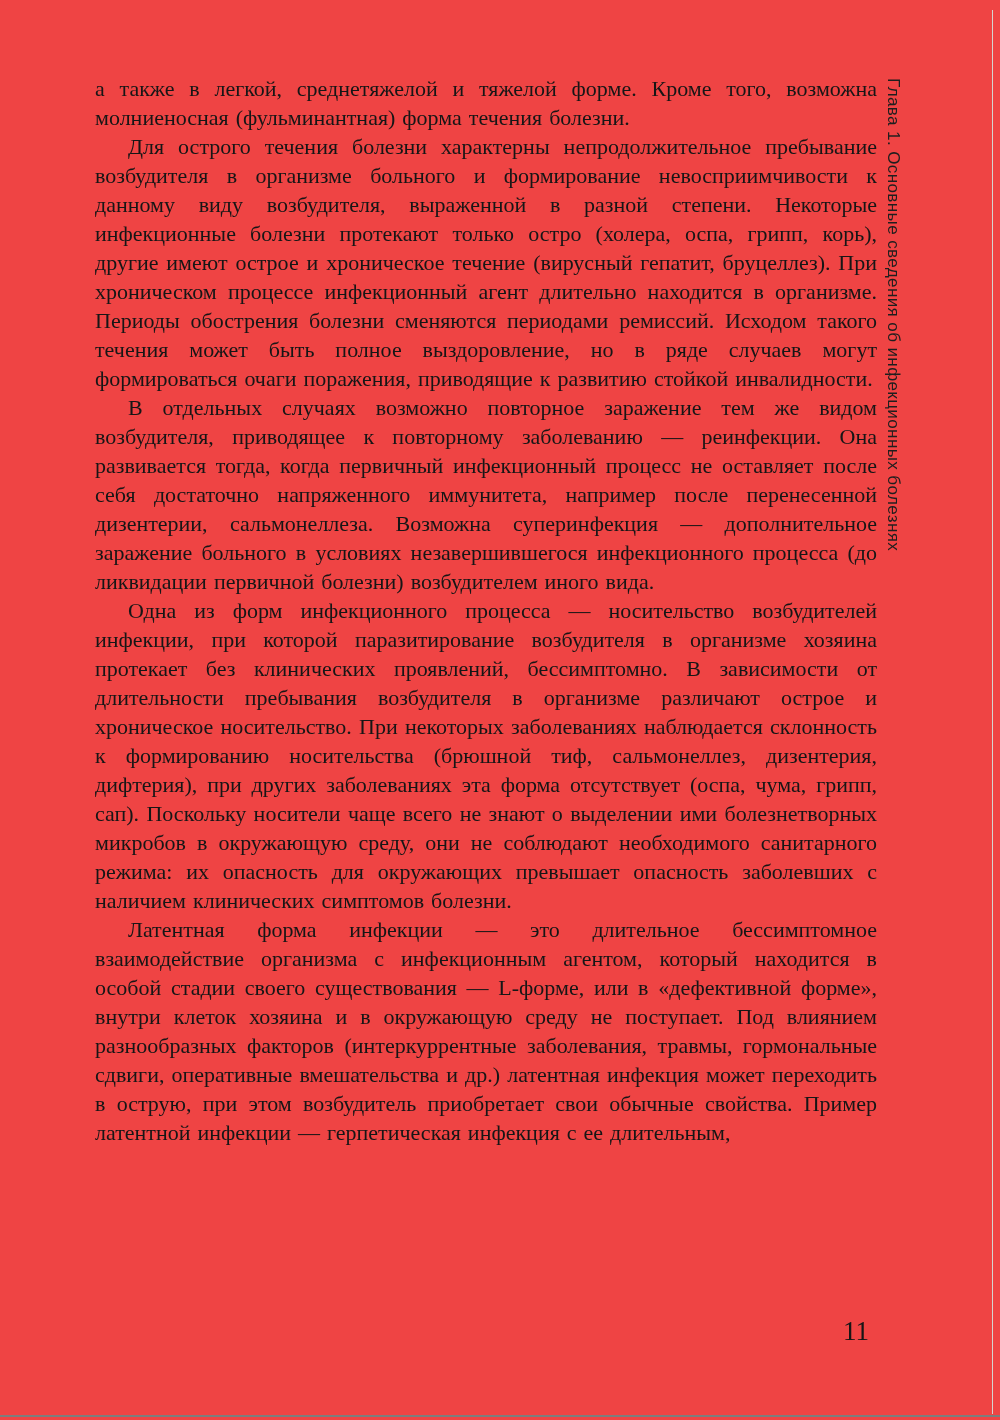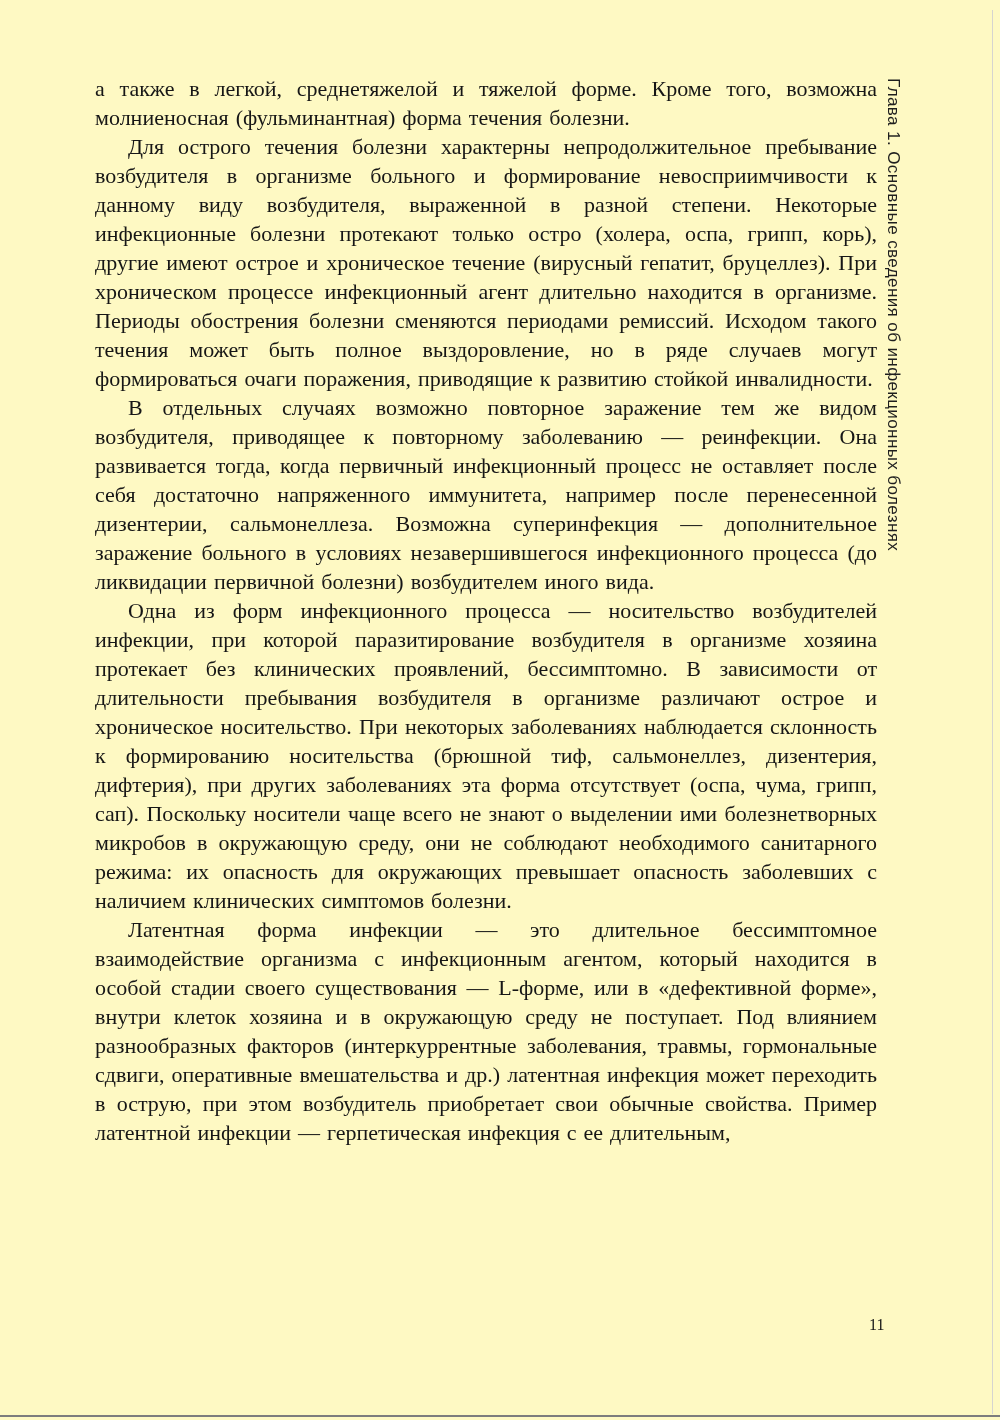--- a/index.html
+++ b/index.html
@@ -7,21 +7,21 @@
   body {
     position: relative;
     background: #ffffff;
     font-family: "Liberation Serif", serif;
     color: #161616;
     overflow: hidden;
   }
   .page {
     position: absolute;
     inset: 0;
-    background: #fef9c3;
+    background: #ef4444;
   }
   .text-block {
     position: absolute;
     left: 95px;
     top: 74px;
     width: 782px;
     font-size: 22px;
     line-height: 29px;
     text-align: justify;
     word-spacing: 1.5px;
@@ -35,23 +35,23 @@
     top: 78px;
     writing-mode: vertical-rl;
     font-family: "Liberation Sans", sans-serif;
     font-size: 17px;
     letter-spacing: 0.4px;
     color: #1e1e1e;
     white-space: nowrap;
   }
   .page-number {
     position: absolute;
-    left: 869px;
+    left: 843px;
     top: 1316px;
-    font-size: 16px;
+    font-size: 27px;
     color: #161616;
   }
   .edge-bottom {
     position: absolute;
     left: 0;
     right: 0;
     bottom: 3px;
     height: 2px;
     background: #7d7d7d;
   }

